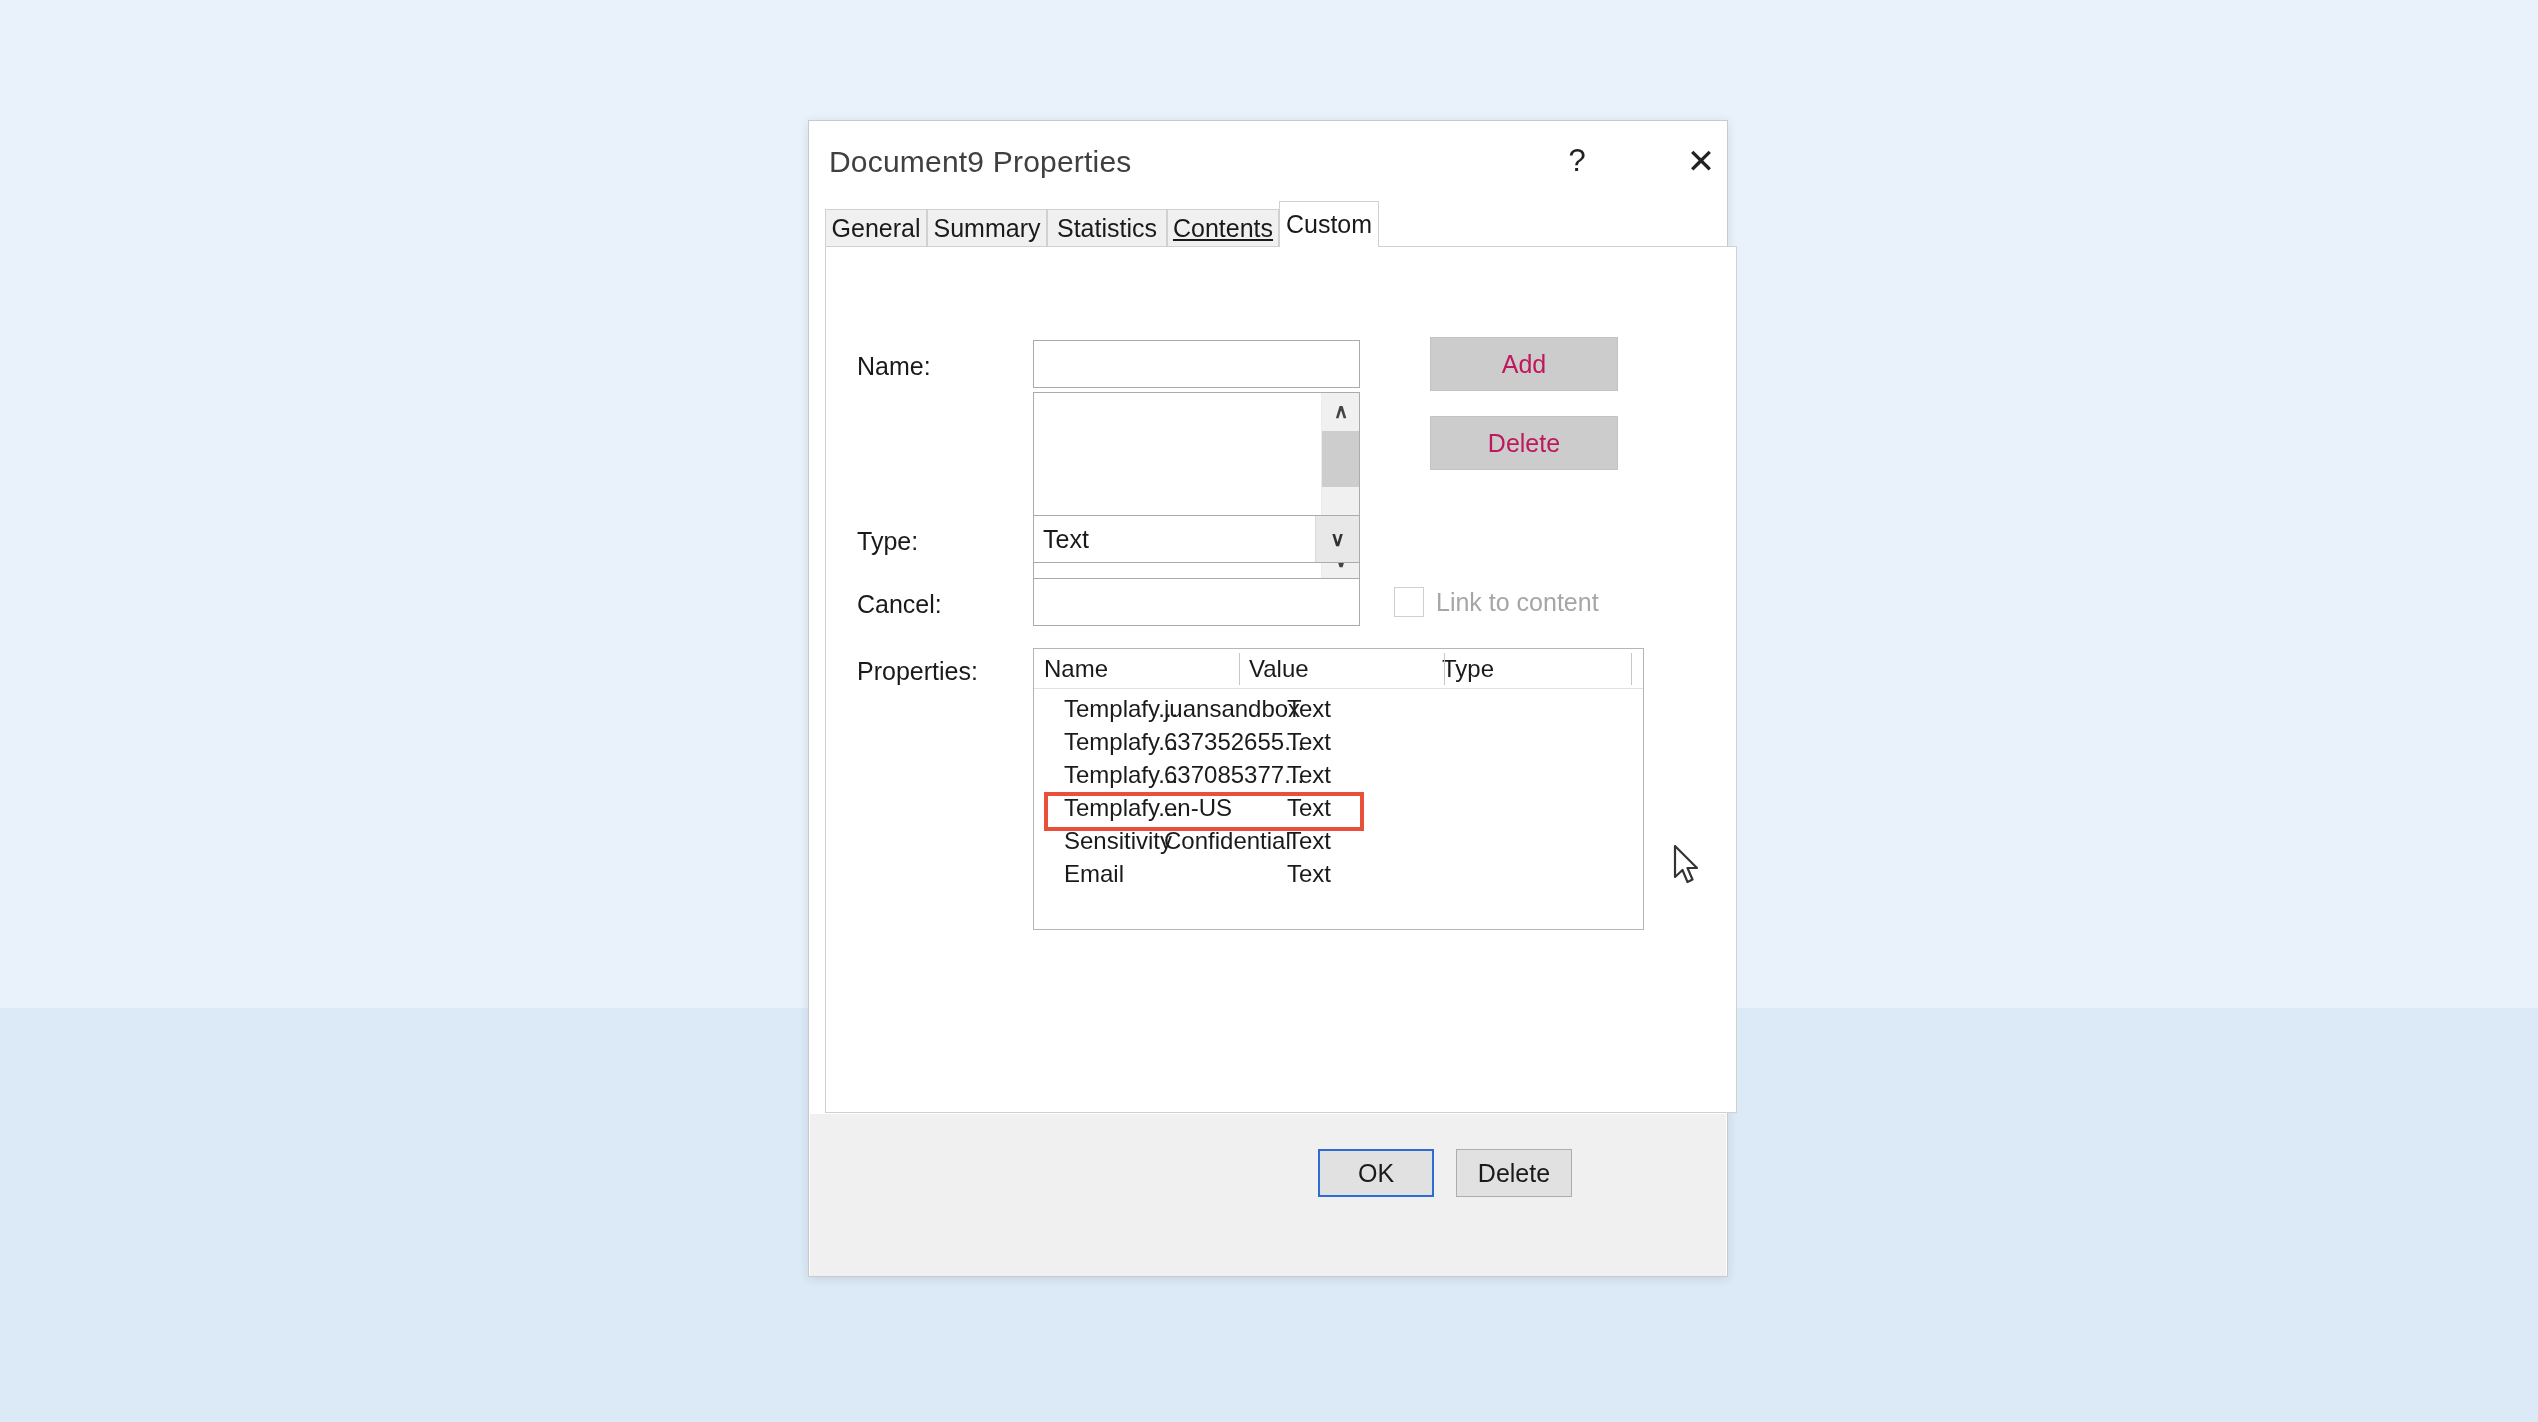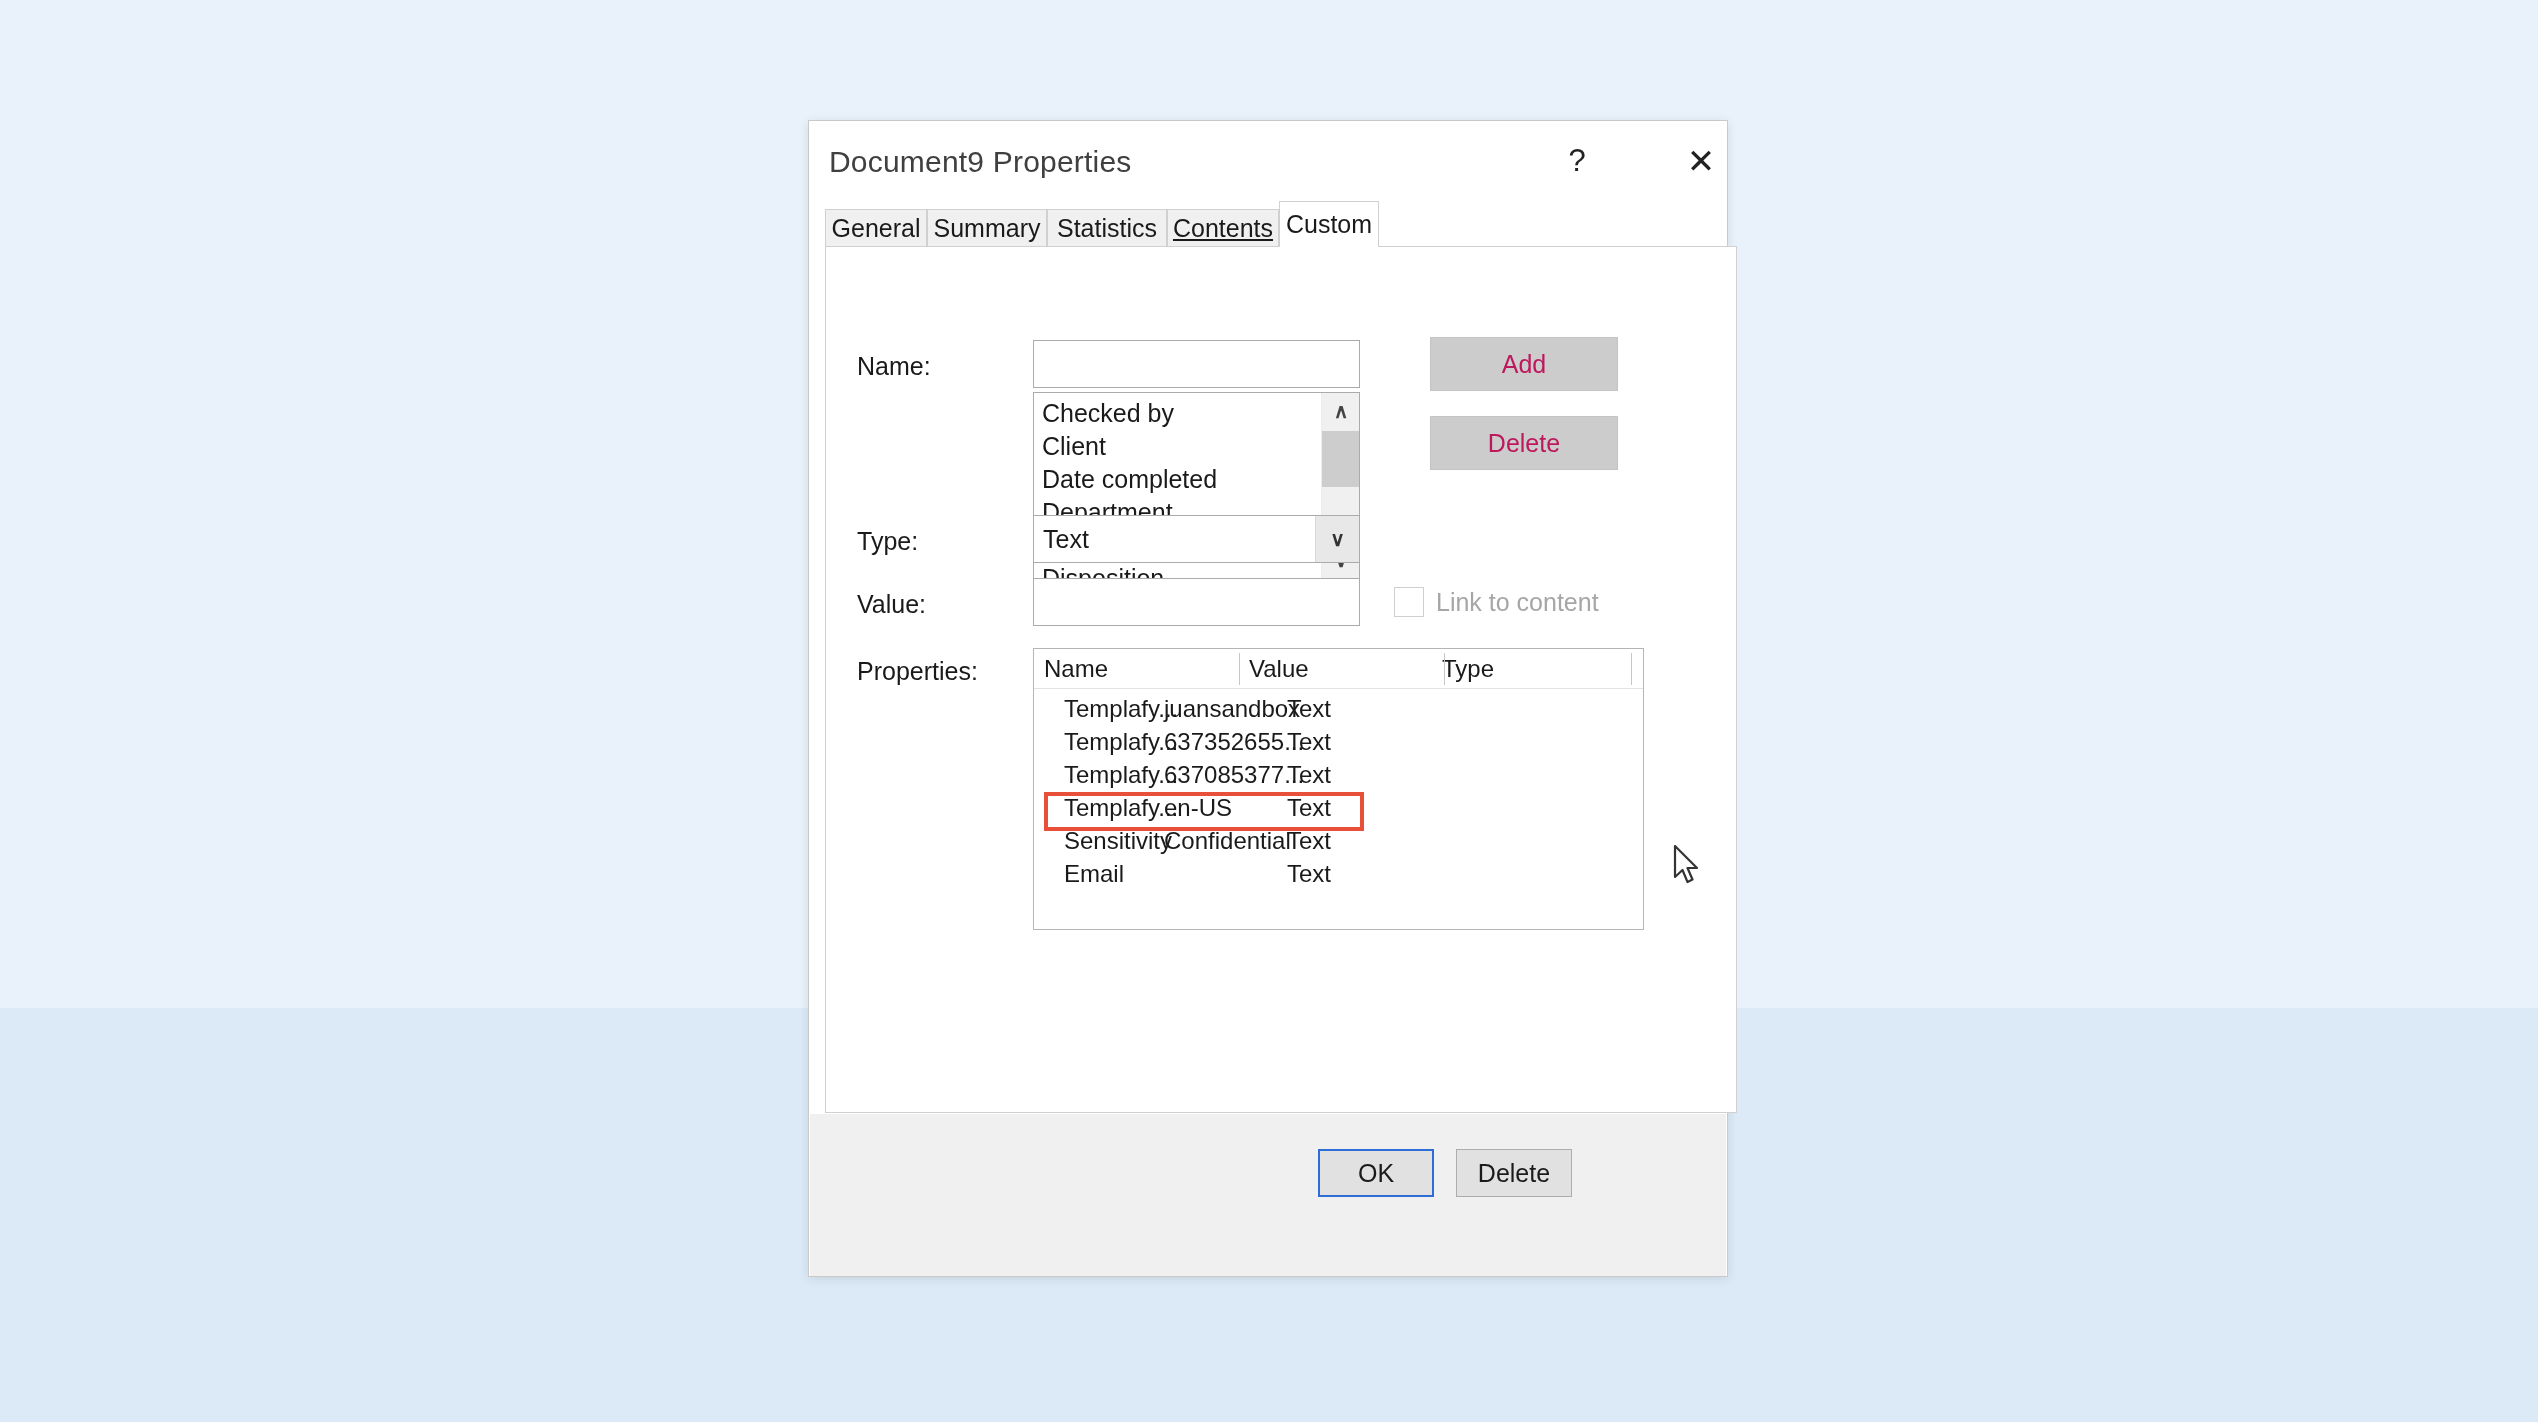--- a/index.html
+++ b/index.html
@@ -250,34 +250,26 @@
     <div class="tab" id="tab-summary">Summary</div>
     <div class="tab" id="tab-statistics">Statistics</div>
     <div class="tab" id="tab-contents">Contents</div>
     <div class="tab active" id="tab-custom">Custom</div>
   </div>
 
   <div id="tabpanel">
 
     <div class="form-label" id="label-name">Name:</div>
     <div class="form-label" id="label-type">Type:</div>
-    <div class="form-label" id="label-value">Value:</div>
+    <div class="form-label" id="label-value">Cancel:</div>
     <div class="form-label" id="label-properties">Properties:</div>
 
     <input id="name-input" type="text" value="" style="">
 
     <div id="name-listbox">
-      <div id="name-list">
-        <div class="list-item">Checked by</div>
-        <div class="list-item">Client</div>
-        <div class="list-item">Date completed</div>
-        <div class="list-item">Department</div>
-        <div class="list-item">Destination</div>
-        <div class="list-item">Disposition</div>
-      </div>
       <div id="name-scrollbar">
         <div class="sb-arrow" id="sb-up">∧</div>
         <div id="sb-thumb"></div>
         <div class="sb-arrow" id="sb-down">∨</div>
       </div>
     </div>
 
     <div class="side-btn" id="add-button">Add</div>
     <div class="side-btn" id="delete-button">Delete</div>
 

